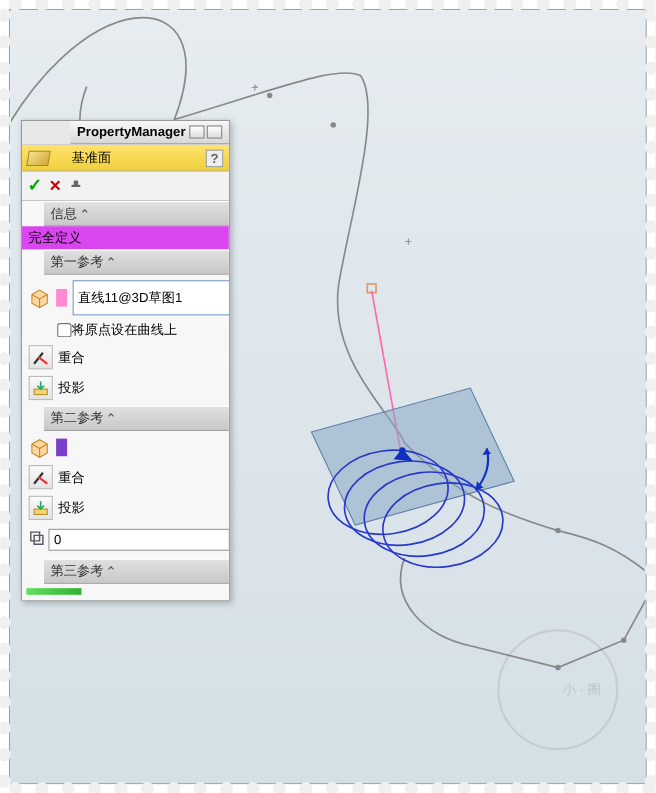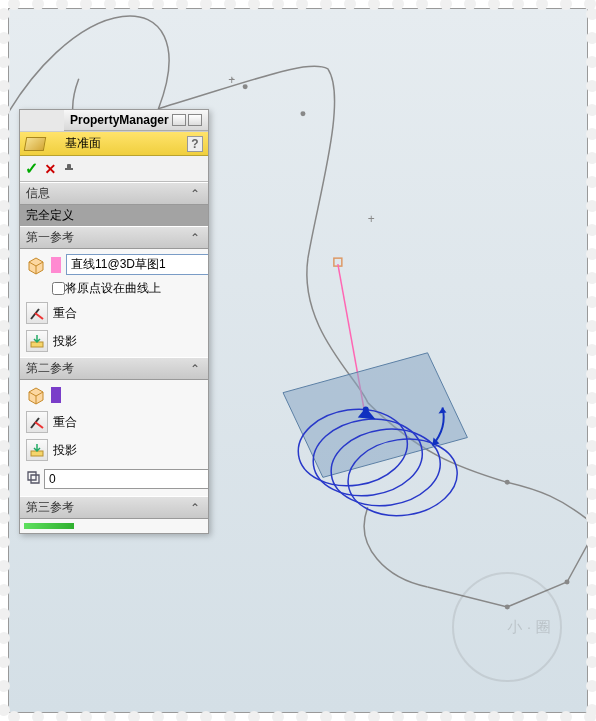--- a/index.html
+++ b/index.html
@@ -102,37 +102,38 @@
   .scroll-body::-webkit-scrollbar-track { background:#e8e8e8; border-left:1px solid #bbb;}
   .scroll-body::-webkit-scrollbar-thumb { background:linear-gradient(180deg,#ddd,#bbb); border:1px solid #999;}
   .scroll-body::-webkit-scrollbar-button { background:#ddd; height:15px; border:1px solid #999;}
   .section-header {
     background: linear-gradient(180deg,#e0e0e0,#c8c8c8);
     padding: 2px 6px;
     border-top:1px solid #fff;
     border-bottom:1px solid #999;
     display:flex;
     align-items:center;
-    justify-content:space-between;
+    justify-content:flex-start;
     font-weight: normal;
     color:#333;
+    margin-left:20px;
   }
   .chevron {
     width:14px; height:14px;
     display:flex; align-items:center; justify-content:center;
     color:#555;
   }
   .section-body {
     padding: 4px 4px;
     display:flex;
     flex-direction:column;
     gap:4px;
   }
   .status-defined {
-    background:#a3a3a3;
+    background:#d946ef;
     padding:2px 6px;
     color:#000;
   }
   .row {
     display:flex;
     align-items:center;
     gap:5px;
     padding:1px 2px;
   }
   .row .constraint-icon {
@@ -148,21 +149,21 @@
     position:relative;
   }
   .field-cube svg { width:100%; height:100%; }
   .pink-box { width:10px; height:16px; background:#ff8ad1; flex-shrink:0;}
   .purple-box { width:10px; height:16px; background:#7a3ec9; flex-shrink:0;}
   .input-field {
     flex:1;
     background:#fff;
     border:1px solid #7a9cc6;
     padding:2px 4px;
-    height:21px;
+    height:32px;
     font-size:12px;
     font-family:inherit;
   }
   .checkbox-row { padding-left: 28px; display:flex; align-items:center; gap:0;}
   .checkbox-row input { width:13px; height:13px; }
   .spinner-row { display:flex; align-items:center; gap:2px; padding:2px;}
   .spinner-row .constraint-icon { width:22px; height:22px;}
   .spinner-input {
     flex:1; background:#fff; border:1px solid #999; height:20px;
     padding:2px 4px; font-size:12px;
@@ -173,21 +174,21 @@
   .watermark {
     position:absolute; right:25px; bottom:30px;
     width:110px; height:110px; border-radius:50%;
     border:2px solid rgba(100,100,100,0.15);
     display:flex; align-items:center; justify-content:center;
     flex-direction:column;
     color:rgba(80,80,80,0.2);
     font-size:26px;
     pointer-events:none;
   }
-  .watermark .small { font-size:15px;margin-left:44px; }
+  .watermark .small { font-size:12px;margin-left:44px; }
   .stamp-svg { position:absolute; inset:0; width:596px; height:721px; }
 </style>
 </head>
 <body>
 
 <div class="viewport">
   <svg class="canvas" viewBox="0 0 580 705">
 
     <path d="M -20 140 C 60 -30, 200 -30, 150 100 C 130 160, 40 150, 70 70" stroke="#888" stroke-width="1.5" fill="none"></path>
     <path d="M 224 70 L 225 70" stroke="#888" stroke-width="2"></path>

